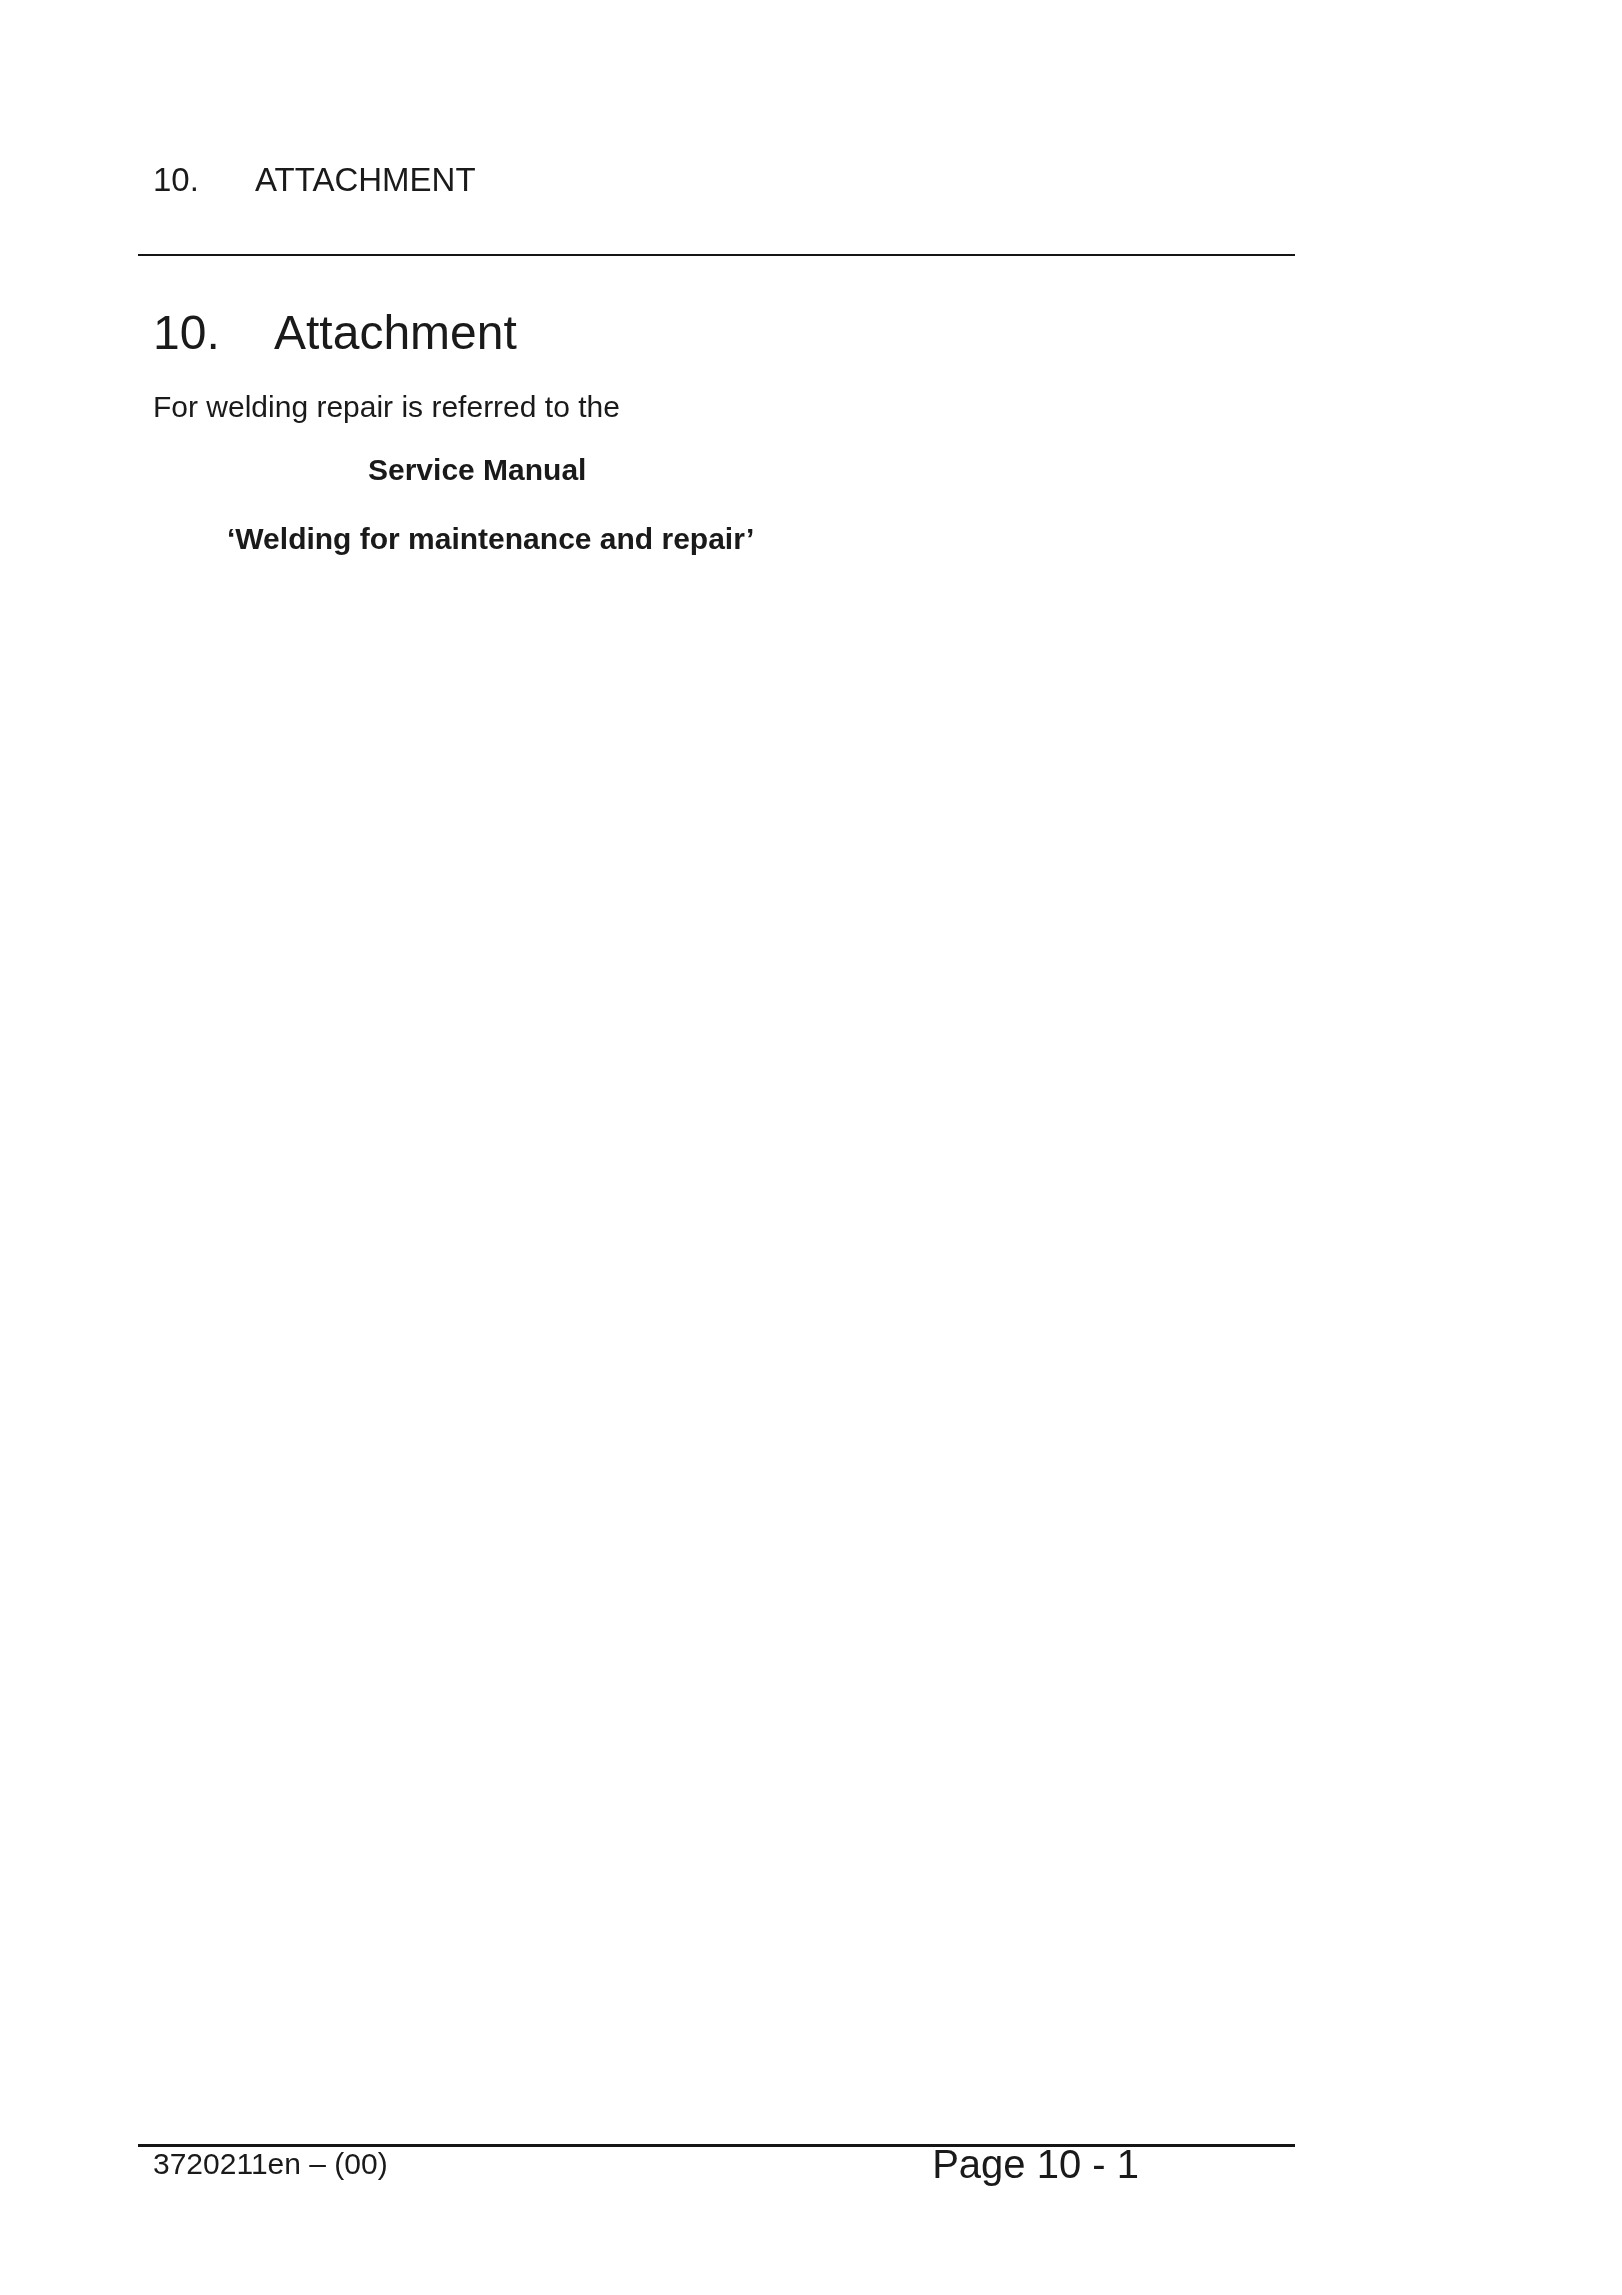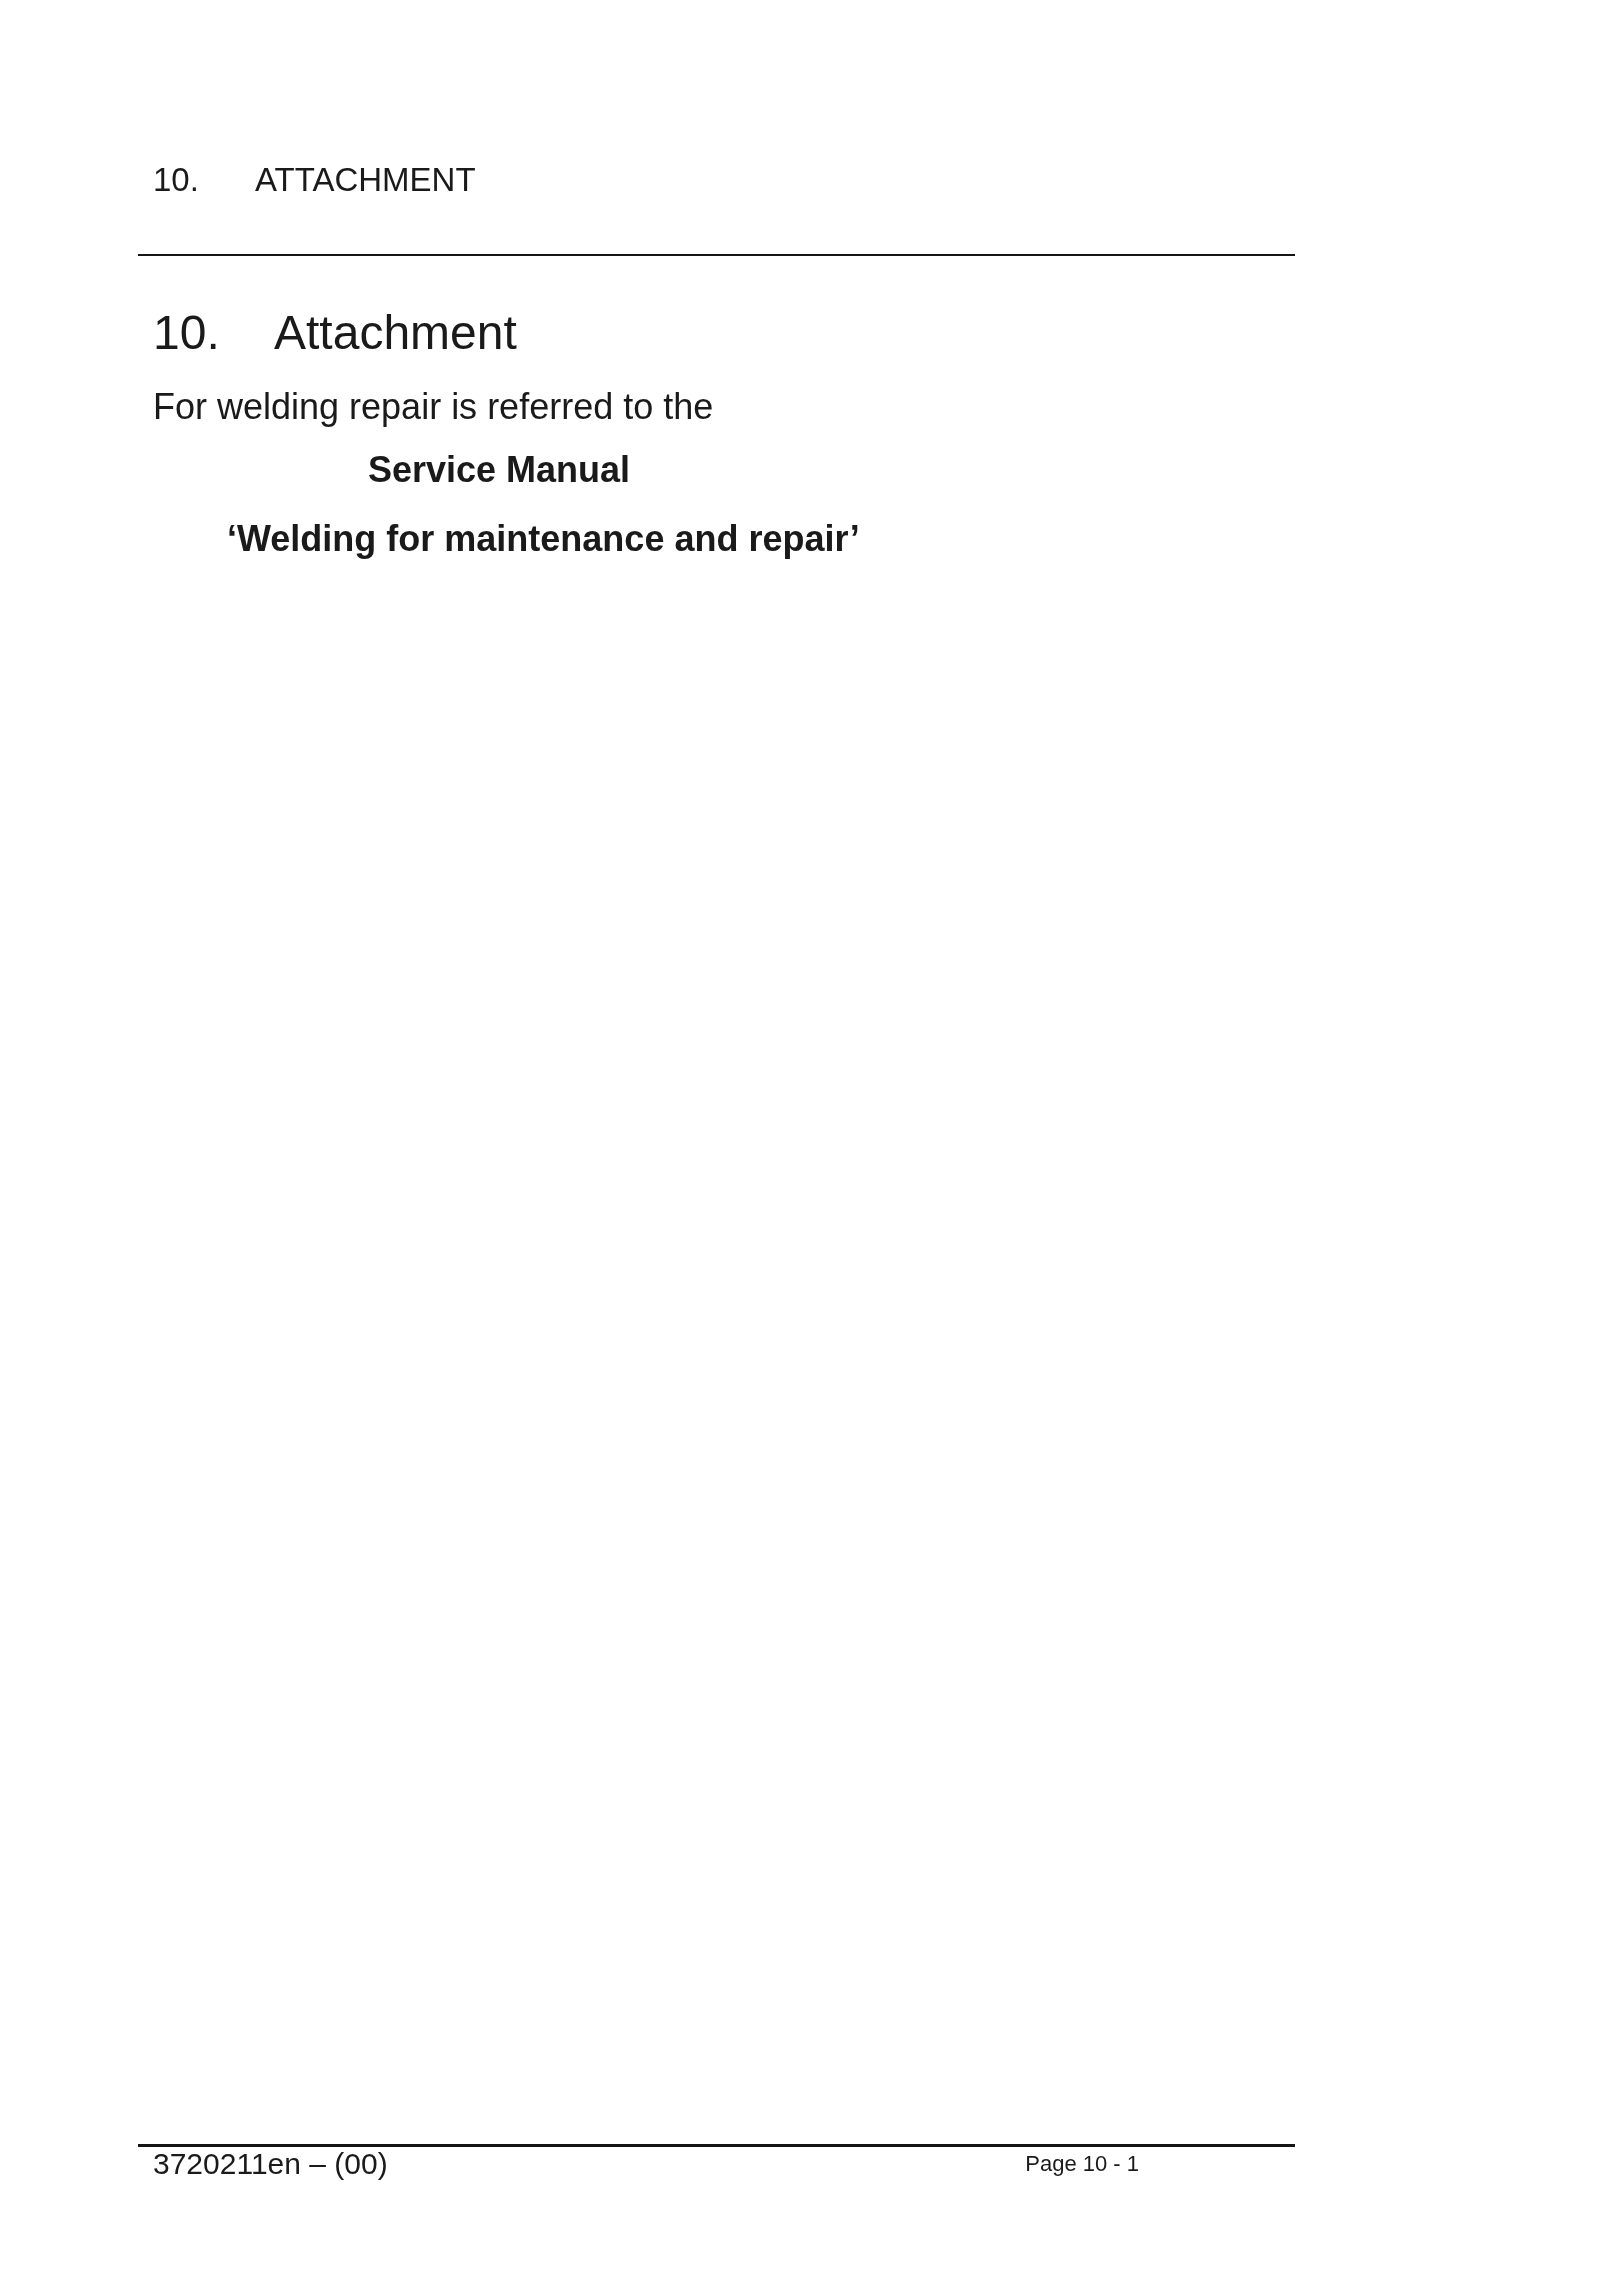--- a/index.html
+++ b/index.html
@@ -51,21 +51,21 @@
     top: 309px;
     font-size: 48px;
     line-height: 48px;
   }
   .chapter-title .num {
     display: inline-block;
     width: 121px;
   }
 
   .body-text {
-    font-size: 36px;
+    font-size: 30px;
     line-height: 30px;
   }
   .para-intro {
     left: 153px;
     top: 392px;
   }
   .ref-line-1 {
     left: 368px;
     top: 455px;
     font-weight: bold;
@@ -87,21 +87,21 @@
 
   .footer-left {
     left: 153px;
     top: 2149px;
     font-size: 30px;
     line-height: 30px;
   }
   .footer-right {
     right: 156px;
     top: 2149px;
-    font-size: 22px;
+    font-size: 40px;
     line-height: 30px;
   }
 </style>
 </head>
 <body>
 
 <div class="page">
 
   <div class="abs running-header">
     <span class="num">10.</span><span>ATTACHMENT</span>

